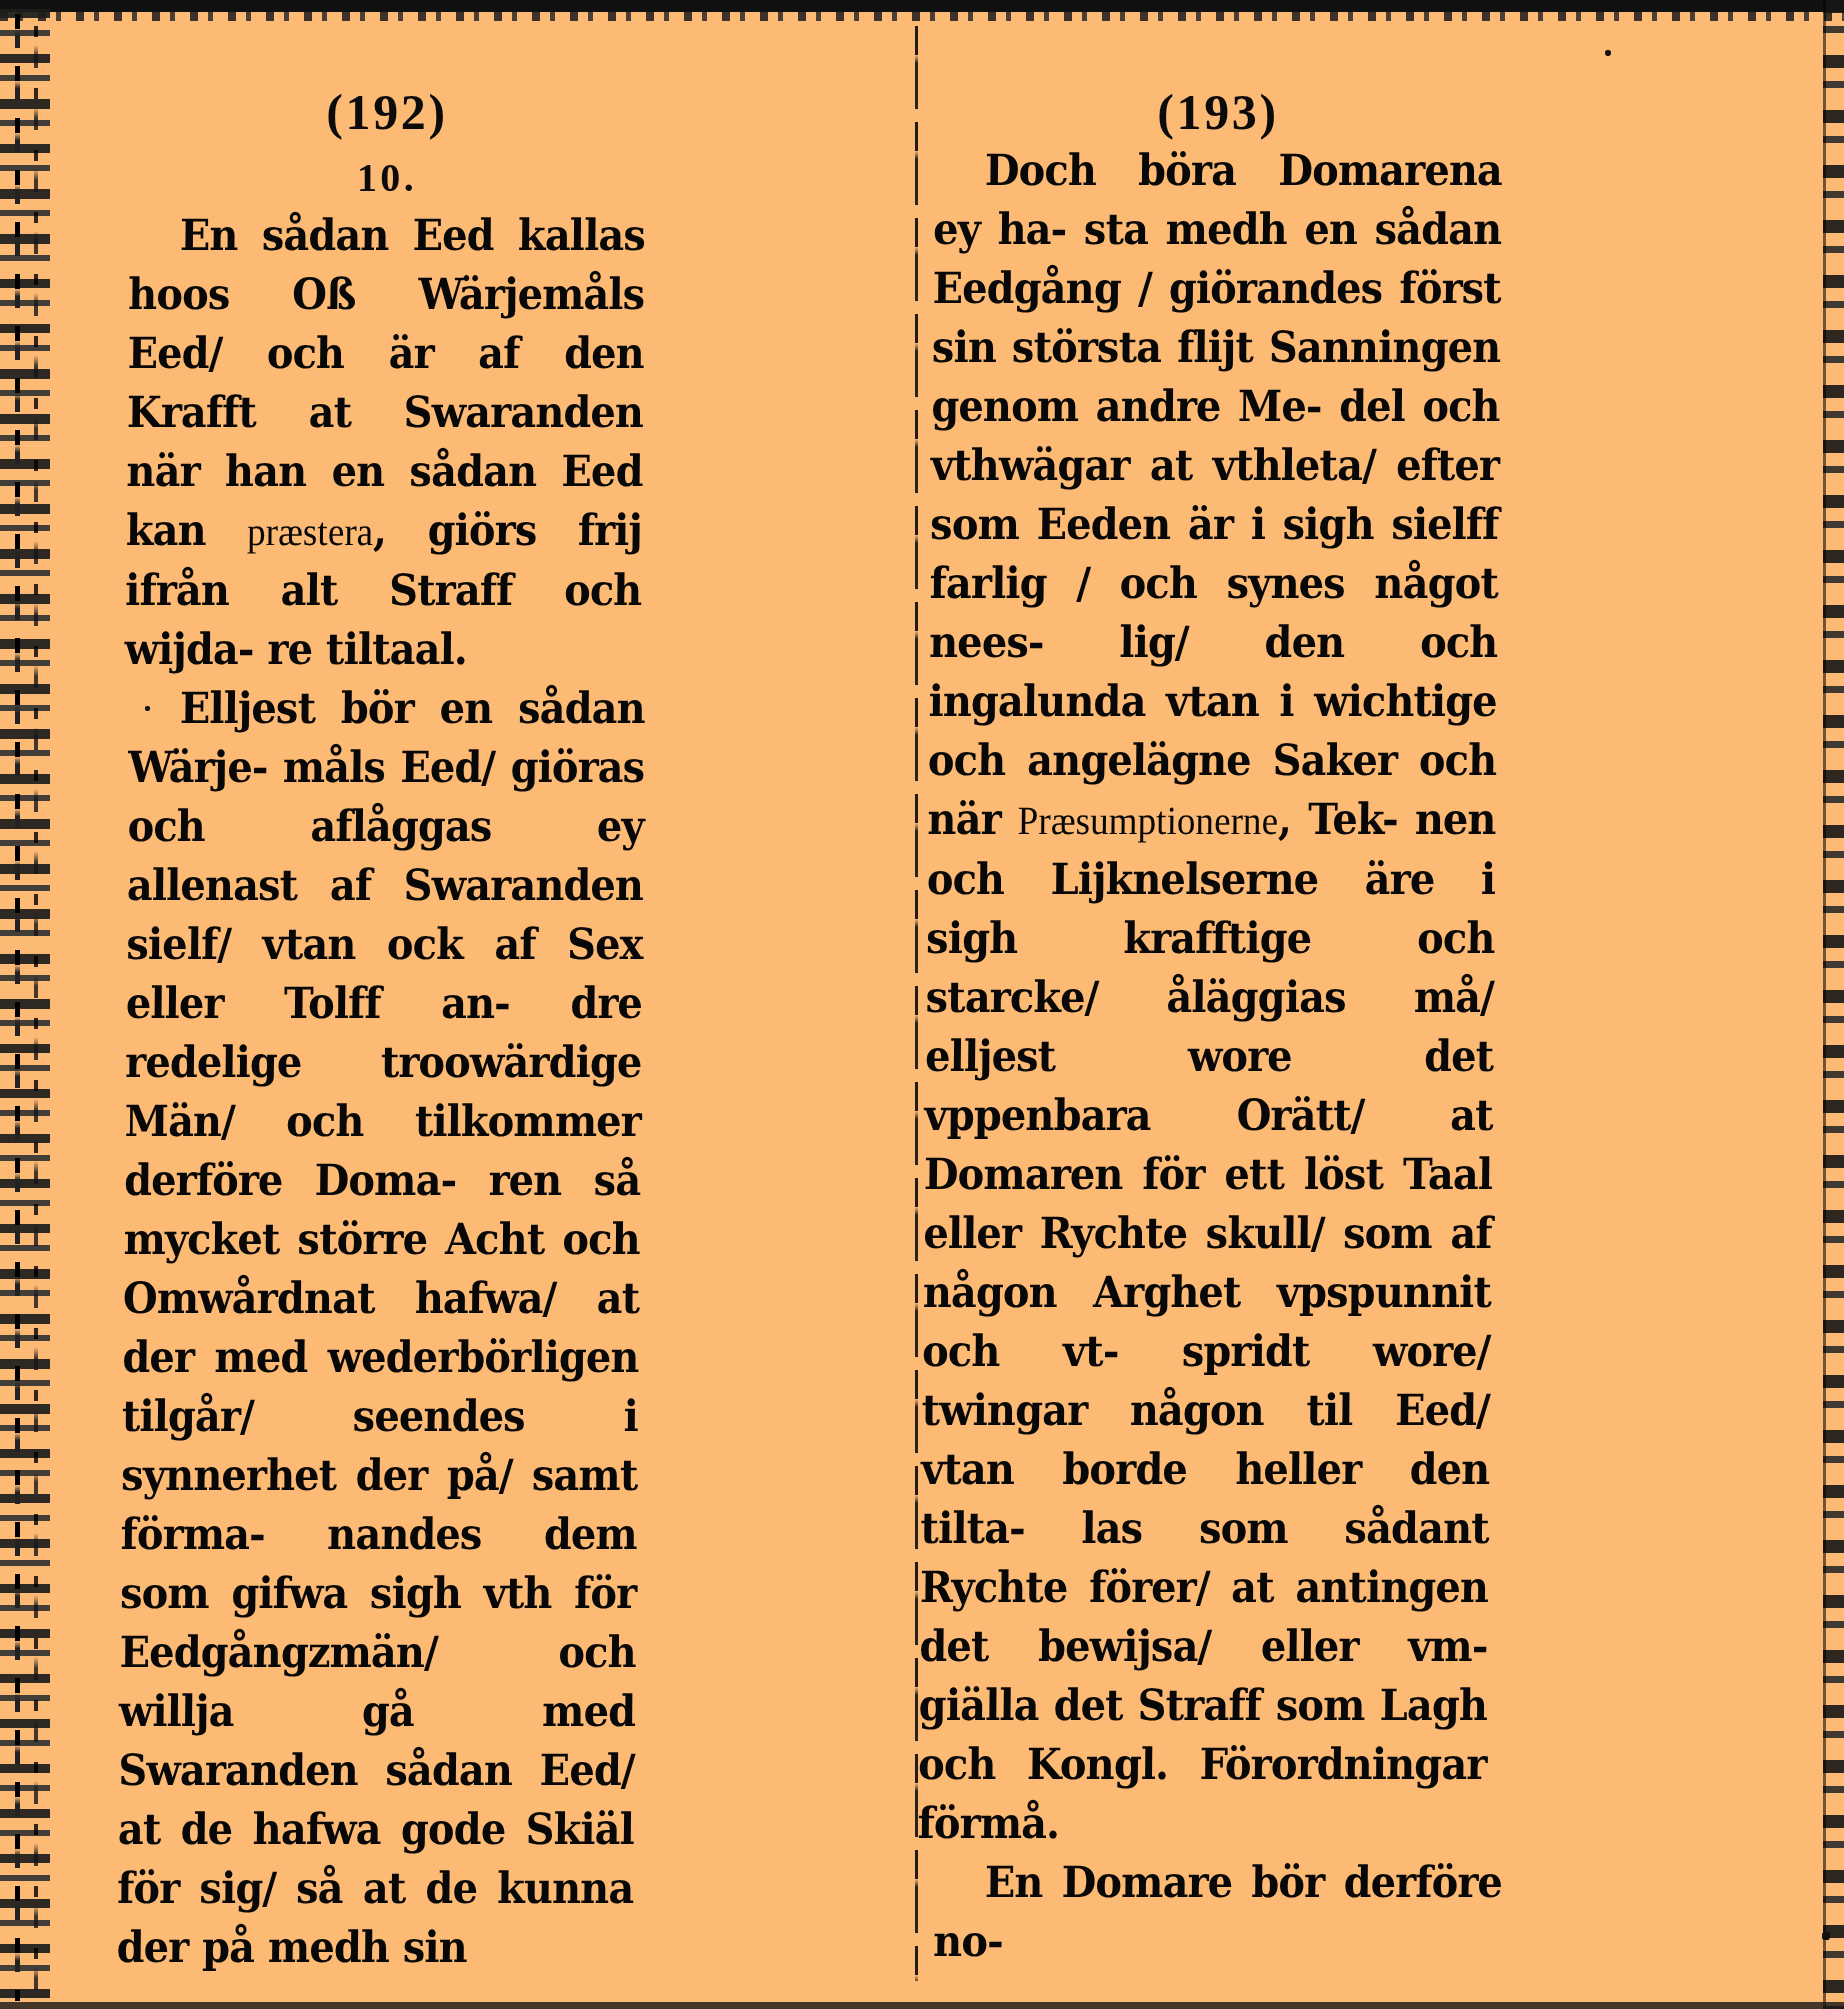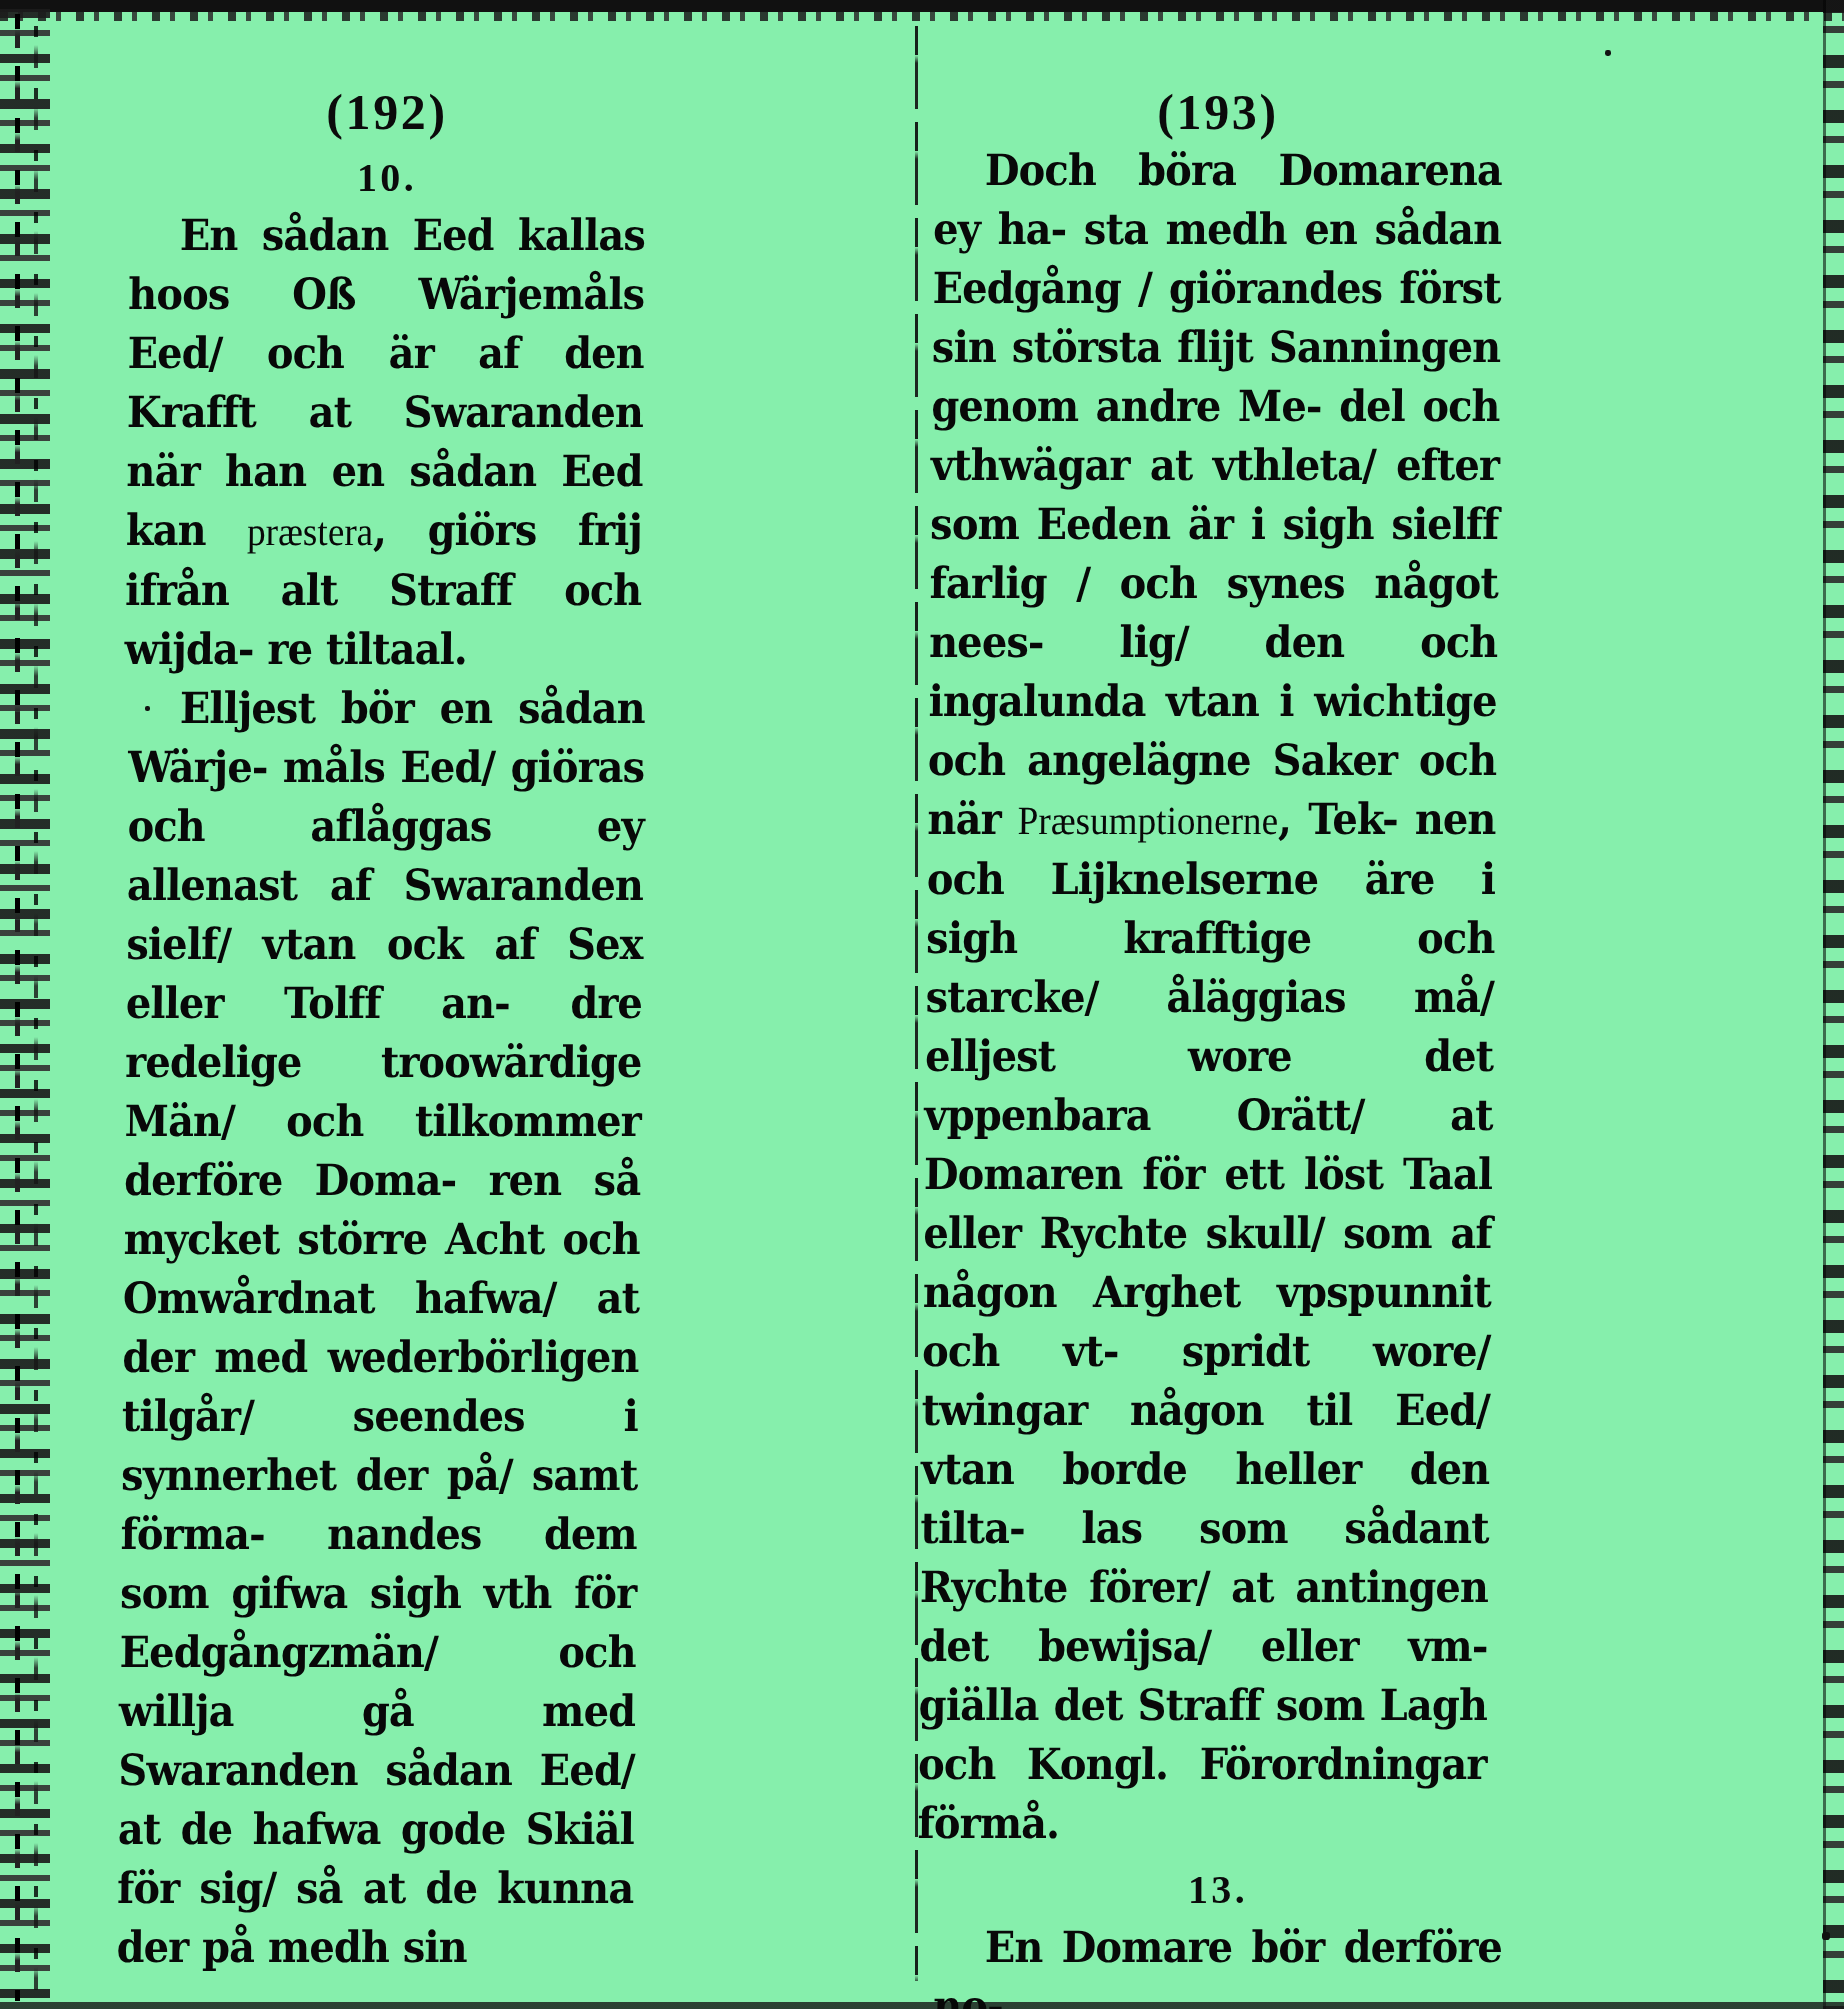--- a/index.html
+++ b/index.html
@@ -12,21 +12,21 @@
     height: 2010px;
     overflow: hidden;
     font-family: "DejaVu Serif", serif;
   }
 
   
   #scan-page {
     position: relative;
     width: 1845px;
     height: 2010px;
-    background: #86efac;
+    background: #fdba74;
   }
 
   
   .edge-top {
     position: absolute;
     left: 0; top: 0;
     width: 1845px; height: 12px;
     background: #111;
   }
   .edge-top-fade {
@@ -275,21 +275,20 @@
       <span>någon Arghet vpspunnit och vt-</span>
       <span>spridt wore/ twingar någon til</span>
       <span>Eed/ vtan borde heller den tilta-</span>
       <span>las som sådant Rychte förer/ at</span>
       <span>antingen det bewijsa/ eller vm-</span>
       <span>giälla det Straff som Lagh och</span>
       <span>Kongl. Förordningar förmå.</span>
       <span></span>
     </div>
 
-    <div class="sec-num">13.</div>
 
     <div class="bl para"><span class="indent"></span><span>En Domare bör derföre no-</span>
       
       
       
     </div>
 
   </div>
 
 </div>

